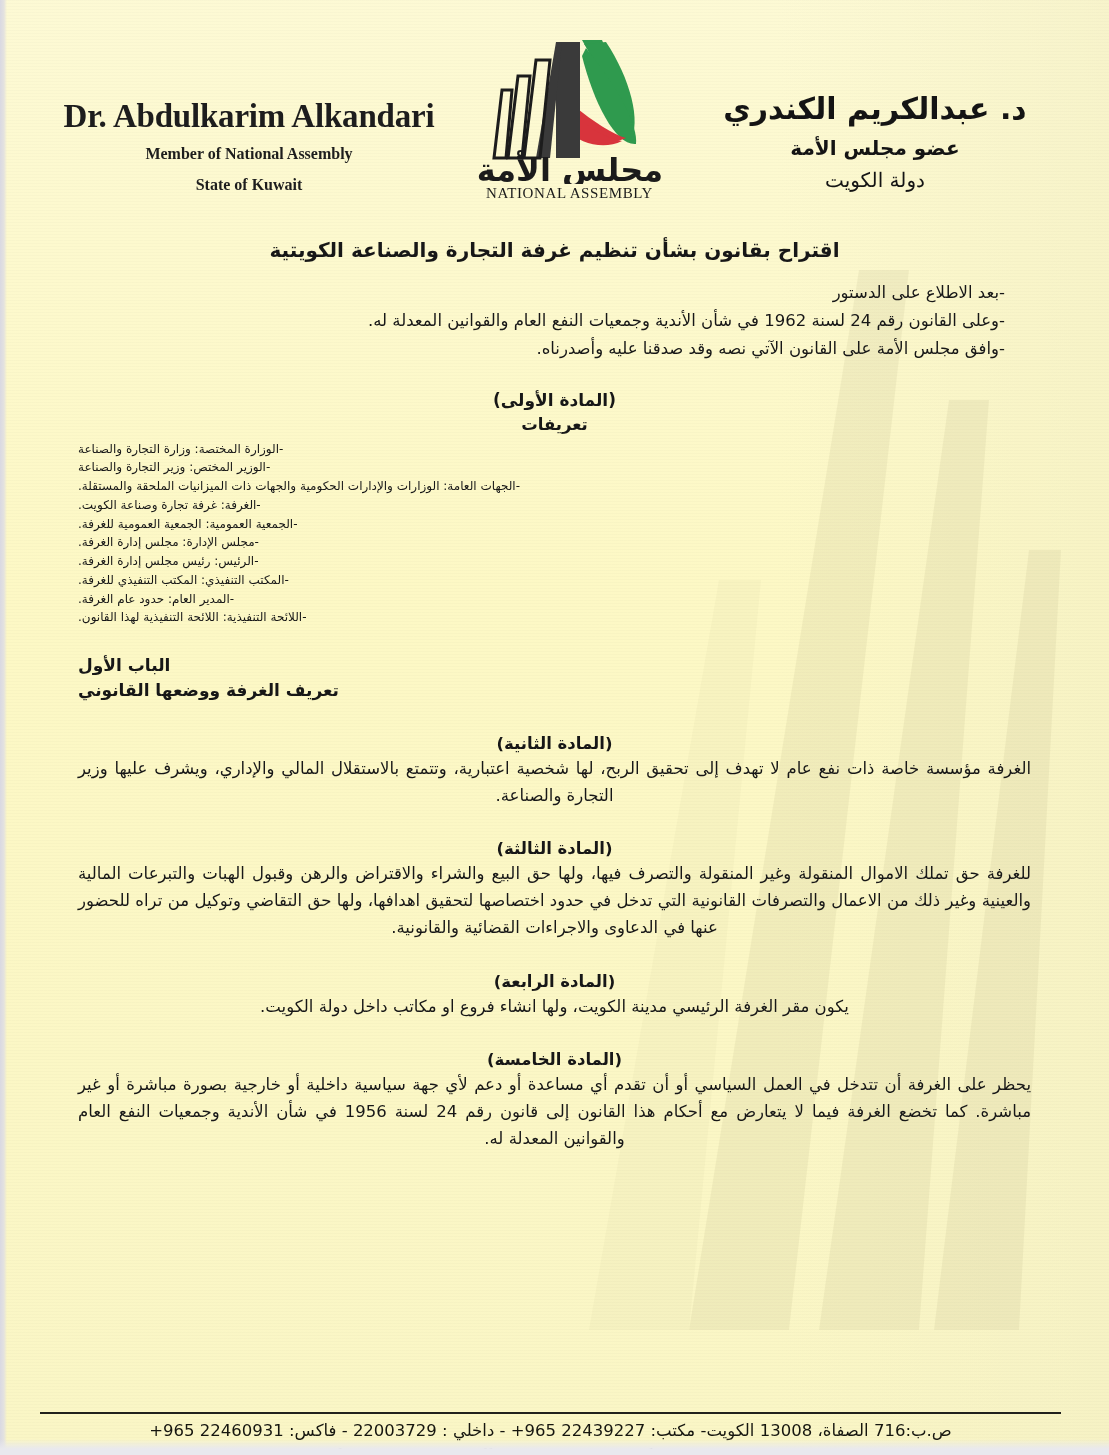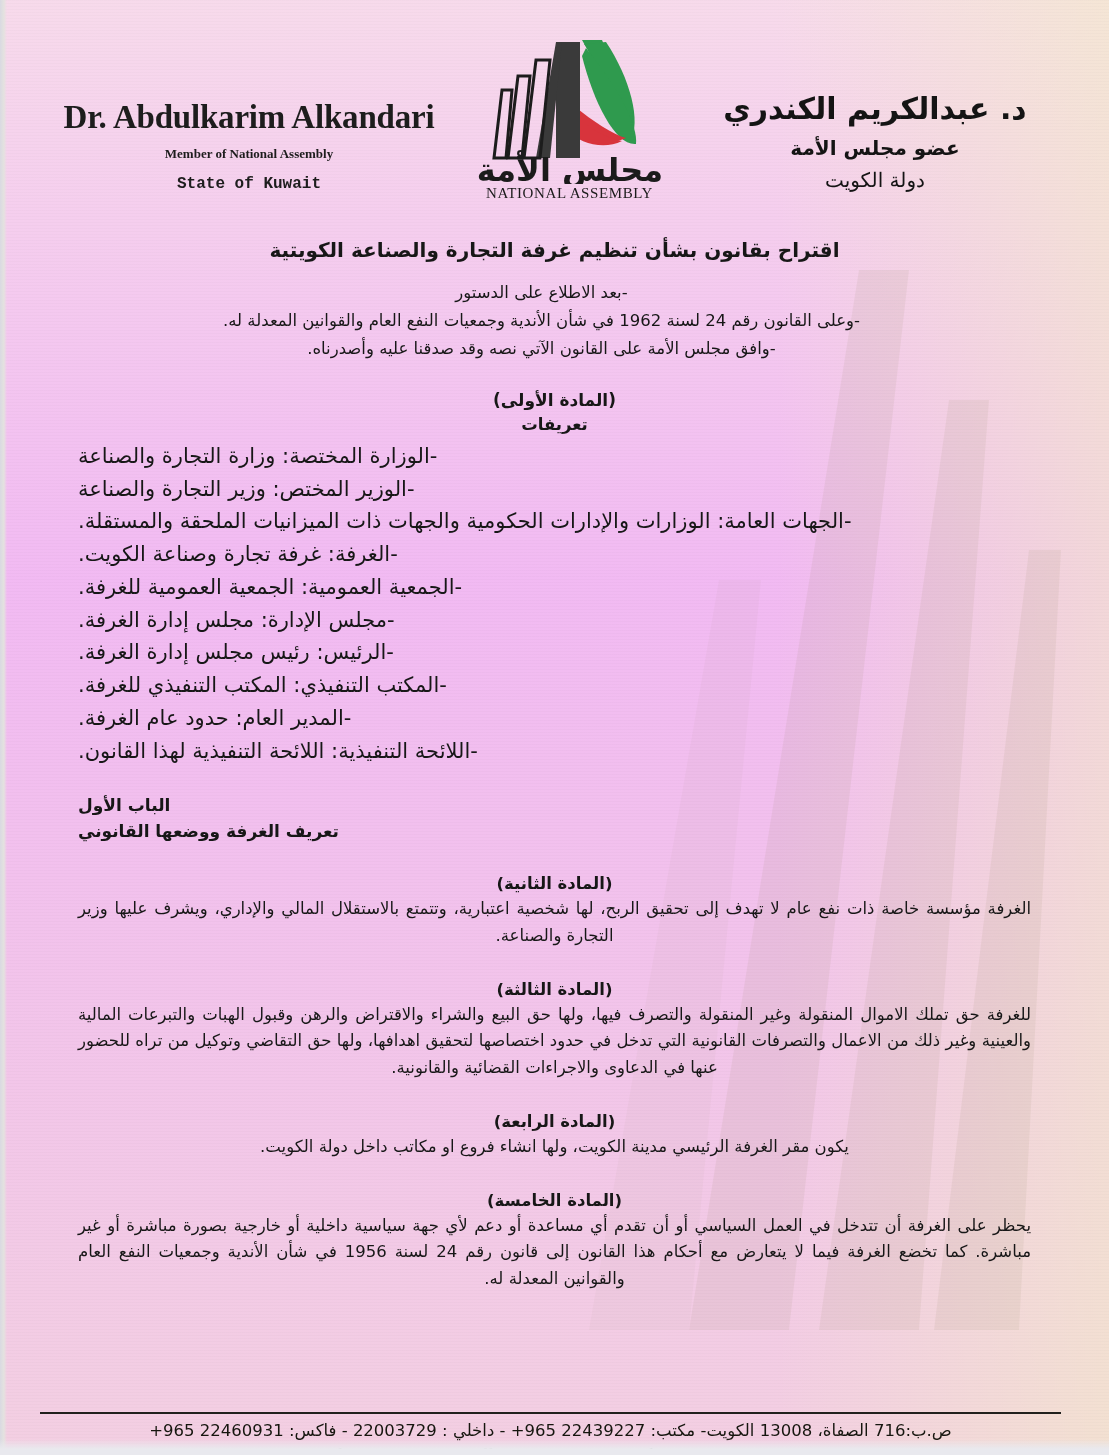--- a/index.html
+++ b/index.html
@@ -10,21 +10,21 @@
   }
   body {
     font-family: "Liberation Serif", "DejaVu Serif", serif;
   }
 
   .page {
     position: relative;
     width: 1109px;
     height: 1455px;
     margin: 0 auto;
-    background: #f0abfc;
+    background: #fef9c3;
     overflow: hidden;
     box-sizing: border-box;
   }
 
   
   .paper-tint {
     position: absolute;
     inset: 0;
     background:
       linear-gradient(90deg, rgba(245,242,200,0.0) 0%, rgba(250,247,214,0.0) 70%, rgba(243,239,196,0.55) 100%),
@@ -99,25 +99,25 @@
     font-family: "Liberation Serif", "DejaVu Serif", serif;
     font-weight: 700;
     font-size: 33px;
     letter-spacing: -0.2px;
     line-height: 1.1;
     white-space: nowrap;
   }
   .lh-en .role {
     font-family: "Liberation Serif", "DejaVu Serif", serif;
     font-weight: 700;
-    font-size: 13px;
+    font-size: 16px;
     margin-top: 11px;
   }
   .lh-en .state {
-    font-family: Liberation Mono, monospace;
+    font-family: Liberation Serif, serif;
     font-weight: 700;
     font-size: 16px;
     margin-top: 13px;
   }
 
   .lh-logo {
     flex: 0 0 210px;
     text-align: center;
   }
   .lh-logo svg { display: block; margin: 0 auto; }
@@ -174,21 +174,21 @@
 
   .preamble {
     margin: 0 0 6px 0;
     padding: 0;
     list-style: none;
     font-size: 16.5px;
     line-height: 1.58;
   }
   .preamble li {
     display: block;
-    text-align: center;
+    text-align: right;
     padding: 0;
     margin: 0 0 2px 0;
   }
   .preamble li .dash {
     display: inline-block;
     margin-inline-start: 26px;
   }
 
   .center-head {
     text-align: center;
@@ -207,21 +207,21 @@
     font-size: 16.5px;
     line-height: 1.62;
     text-align: justify;
     margin: 14px 0 0 0;
   }
 
   .defs {
     margin: 3px 0 0 0;
     padding: 0;
     list-style: none;
-    font-size: 21px;
+    font-size: 12px;
     line-height: 1.56;
     text-align: left;
   }
   .defs li { margin: 0; }
 
   .bab {
     text-align: left;
     margin-top: 26px;
     font-weight: 700;
     font-size: 17px;

